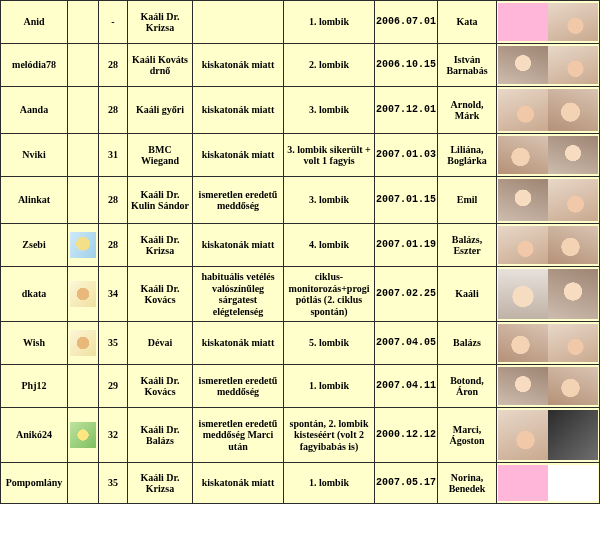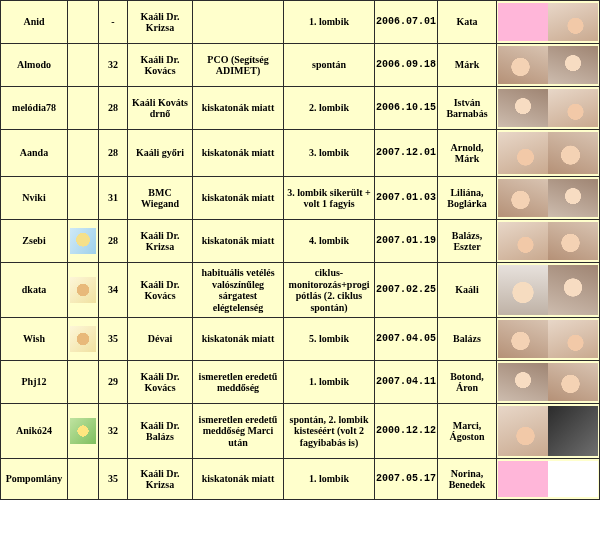--- a/index.html
+++ b/index.html
@@ -82,36 +82,20 @@
       <td class="date">2006.07.01</td>
       <td class="names">Kata</td>
       <td class="photo">
         <div class="photo-wrap" style="height:38px">
           <div class="ph pink"></div>
           <div class="ph baby-a"></div>
         </div>
       </td>
     </tr>
 
-    <tr>
-      <td class="nick">Almodo</td>
-      <td class="pic1"></td>
-      <td class="age">32</td>
-      <td class="doc">Kaáli Dr. Kovács</td>
-      <td class="reason">PCO (Segítség ADIMET)</td>
-      <td class="result">spontán</td>
-      <td class="date">2006.09.18</td>
-      <td class="names">Márk</td>
-      <td class="photo">
-        <div class="photo-wrap" style="height:38px">
-          <div class="ph baby-b"></div>
-          <div class="ph baby-c"></div>
-        </div>
-      </td>
-    </tr>
 
     <tr>
       <td class="nick">melódia78</td>
       <td class="pic1"></td>
       <td class="age">28</td>
       <td class="doc">Kaáli Kováts drnő</td>
       <td class="reason">kiskatonák miatt</td>
       <td class="result">2. lombik</td>
       <td class="date">2006.10.15</td>
       <td class="names">István Barnabás</td>
@@ -151,20 +135,36 @@
       <td class="date">2007.01.03</td>
       <td class="names">Liliána, Boglárka</td>
       <td class="photo">
         <div class="photo-wrap" style="height:38px">
           <div class="ph baby-b"></div>
           <div class="ph baby-c"></div>
         </div>
       </td>
     </tr>
 
+    <tr>
+      <td class="nick">Alinkat</td>
+      <td class="pic1"></td>
+      <td class="age">28</td>
+      <td class="doc">Kaáli Dr. Kulin Sándor</td>
+      <td class="reason">ismeretlen eredetű meddőség</td>
+      <td class="result">3. lombik</td>
+      <td class="date">2007.01.15</td>
+      <td class="names">Emil</td>
+      <td class="photo">
+        <div class="photo-wrap" style="height:42px">
+          <div class="ph baby-c"></div>
+          <div class="ph baby-a"></div>
+        </div>
+      </td>
+    </tr>
 
     <tr>
       <td class="nick">Zsebi</td>
       <td class="pic1">
         <span class="avatar toyart"></span>
       </td>
       <td class="age">28</td>
       <td class="doc">Kaáli Dr. Krizsa</td>
       <td class="reason">kiskatonák miatt</td>
       <td class="result">4. lombik</td>

